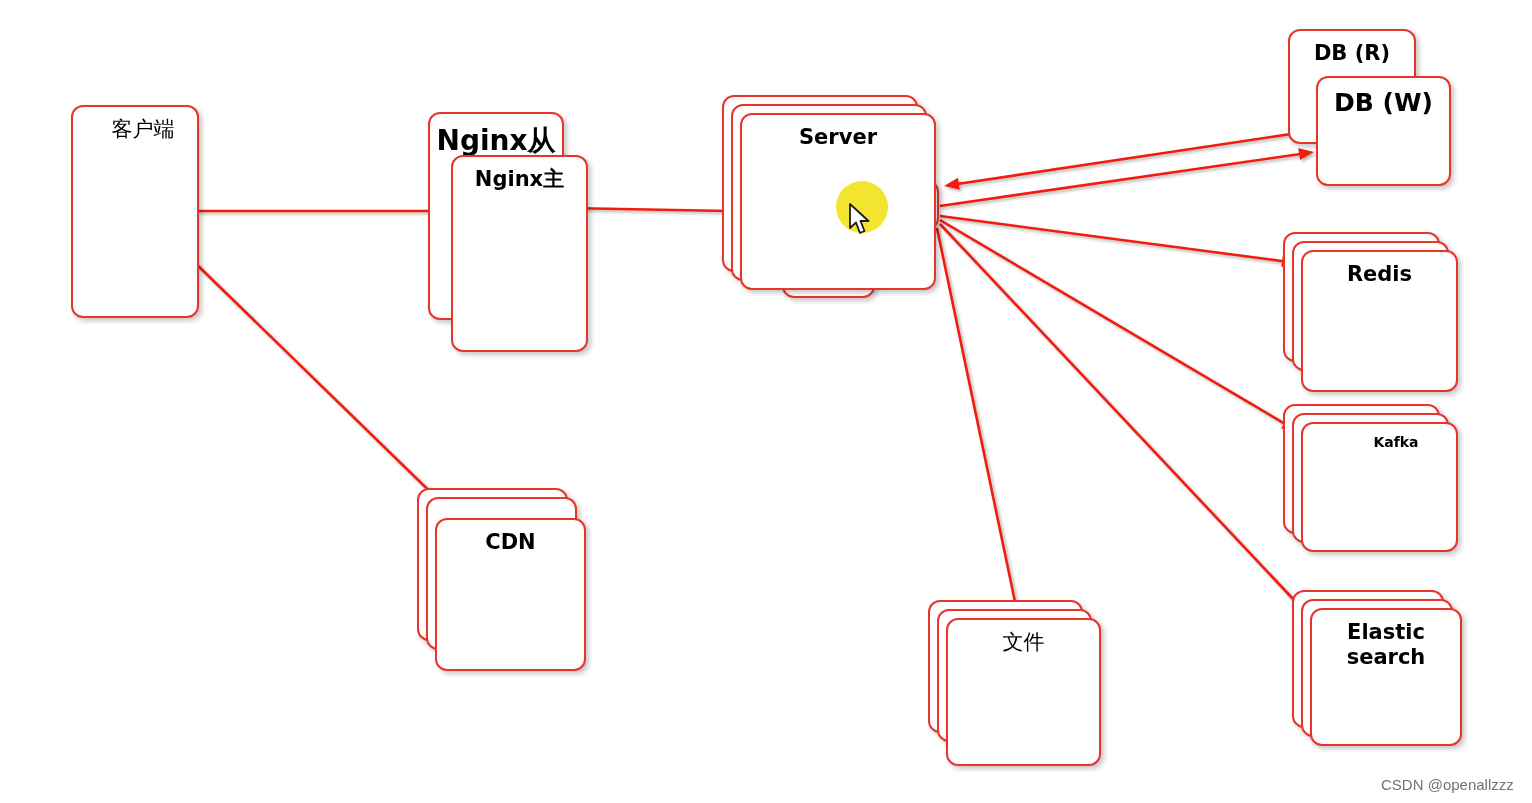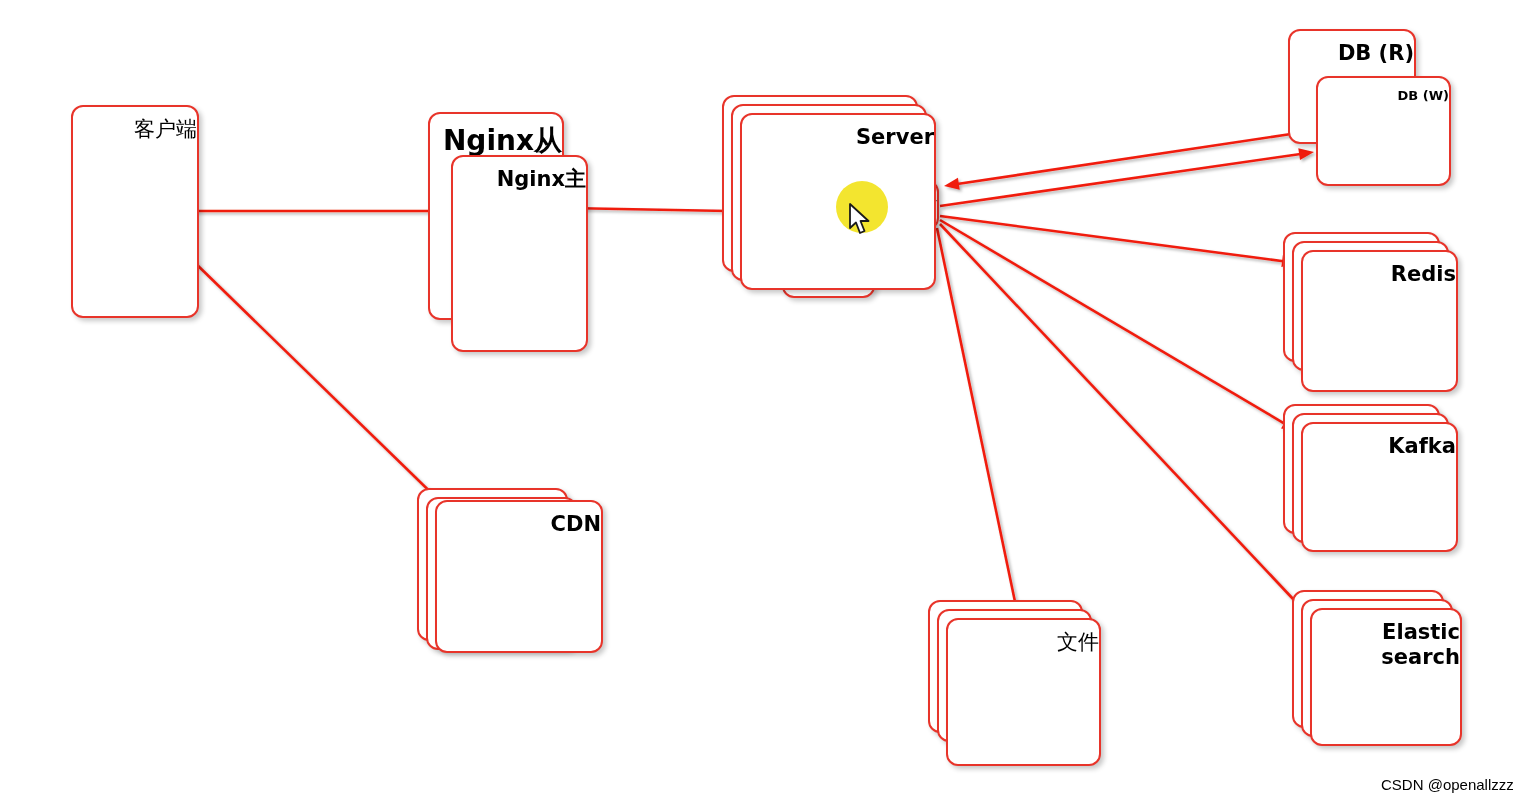--- a/index.html
+++ b/index.html
@@ -24,21 +24,21 @@
     box-sizing: border-box;
     background: #ffffff;
     border: 2px solid #e8342a;
     border-radius: 12px;
     box-shadow: 3px 3px 5px rgba(0,0,0,0.22);
   }
   .node .label {
     position: absolute;
     left: 0;
     right: 0;
-    text-align: right;
+    text-align: center;
     color: #000000;
     white-space: pre-line;
     line-height: 1.18;
   }
   
   .label-top  { top: 10px; }
   .label-mid  { top: 50%; transform: translateY(-50%); }
 
   .t-bold   { font-weight: bold; }
   .t-cjk    { font-family: "DejaVu Sans", "Liberation Sans", sans-serif; }
@@ -61,21 +61,21 @@
     background: #f2e31d;
     opacity: 0.92;
   }
   #cursor {
     position: absolute;
     width: 26px;
     height: 34px;
   }
   #watermark {
     position: absolute;
-    color: #000000;
+    color: #737373;
     font-size: 15px;
     font-family: "Liberation Sans", sans-serif;
     white-space: nowrap;
   }
 </style>
 </head>
 <body>
 
 <div id="canvas">
 
@@ -143,38 +143,38 @@
         <div class="label label-top t-bold t-cjk" style="font-size: 21px;">Server</div>
       </div>
       <div class="node" style="left: 780px; top: 180px; width: 159px; height: 50px; z-index: 11;">
         <div class="label label-mid t-bold t-cjk" style="font-size: 22px;">community</div>
       </div>
       <div class="node" style="left: 782px; top: 252px; width: 93px; height: 46px; z-index: 11;">
         <div class="label label-mid t-cjk" style="font-size: 21px;">缓存</div>
       </div>
       <div class="node" style="left: 417px; top: 488px; width: 151px; height: 153px; z-index: 11;"></div>
       <div class="node" style="left: 426px; top: 497px; width: 151px; height: 153px; z-index: 12;"></div>
-      <div class="node" style="left: 435px; top: 500px; width: 168px; height: 153px; z-index: 13;">
+      <div class="node" style="left: 435px; top: 518px; width: 151px; height: 153px; z-index: 13;">
         <div class="label label-top t-bold t-cjk" style="font-size: 21px;">CDN</div>
       </div>
       <div class="node" style="left: 1288px; top: 29px; width: 128px; height: 115px; z-index: 11;">
         <div class="label label-top t-bold t-cjk" style="font-size: 21px;">DB (R)</div>
       </div>
       <div class="node" style="left: 1316px; top: 76px; width: 135px; height: 110px; z-index: 11;">
-        <div class="label label-top t-bold t-cjk" style="font-size: 13px;">DB (W)</div>
+        <div class="label label-top t-bold t-cjk" style="font-size: 25px;">DB (W)</div>
       </div>
       <div class="node" style="left: 1283px; top: 232px; width: 157px; height: 130px; z-index: 11;"></div>
       <div class="node" style="left: 1292px; top: 241px; width: 157px; height: 130px; z-index: 12;"></div>
       <div class="node" style="left: 1301px; top: 250px; width: 157px; height: 142px; z-index: 13;">
         <div class="label label-top t-bold t-cjk" style="font-size: 21px;">Redis</div>
       </div>
       <div class="node" style="left: 1283px; top: 404px; width: 157px; height: 130px; z-index: 11;"></div>
       <div class="node" style="left: 1292px; top: 413px; width: 157px; height: 130px; z-index: 12;"></div>
       <div class="node" style="left: 1301px; top: 422px; width: 157px; height: 130px; z-index: 13;">
-        <div class="label label-top t-bold t-cjk" style="font-size: 21px; padding-left: 33px;">Kafka</div>
+        <div class="label label-top t-bold t-cjk" style="font-size: 14px; padding-left: 33px;">Kafka</div>
       </div>
       <div class="node" style="left: 1292px; top: 590px; width: 152px; height: 138px; z-index: 11;"></div>
       <div class="node" style="left: 1301px; top: 599px; width: 152px; height: 138px; z-index: 12;"></div>
       <div class="node" style="left: 1310px; top: 608px; width: 152px; height: 138px; z-index: 13; padding-left: 48px;">
         <div class="label label-top t-bold t-cjk" style="font-size: 21px;">Elastic
 search</div>
       </div>
       <div class="node" style="left: 928px; top: 600px; width: 155px; height: 133px; z-index: 11;"></div>
       <div class="node" style="left: 937px; top: 609px; width: 155px; height: 133px; z-index: 12;"></div>
       <div class="node" style="left: 946px; top: 618px; width: 155px; height: 148px; z-index: 13;">

